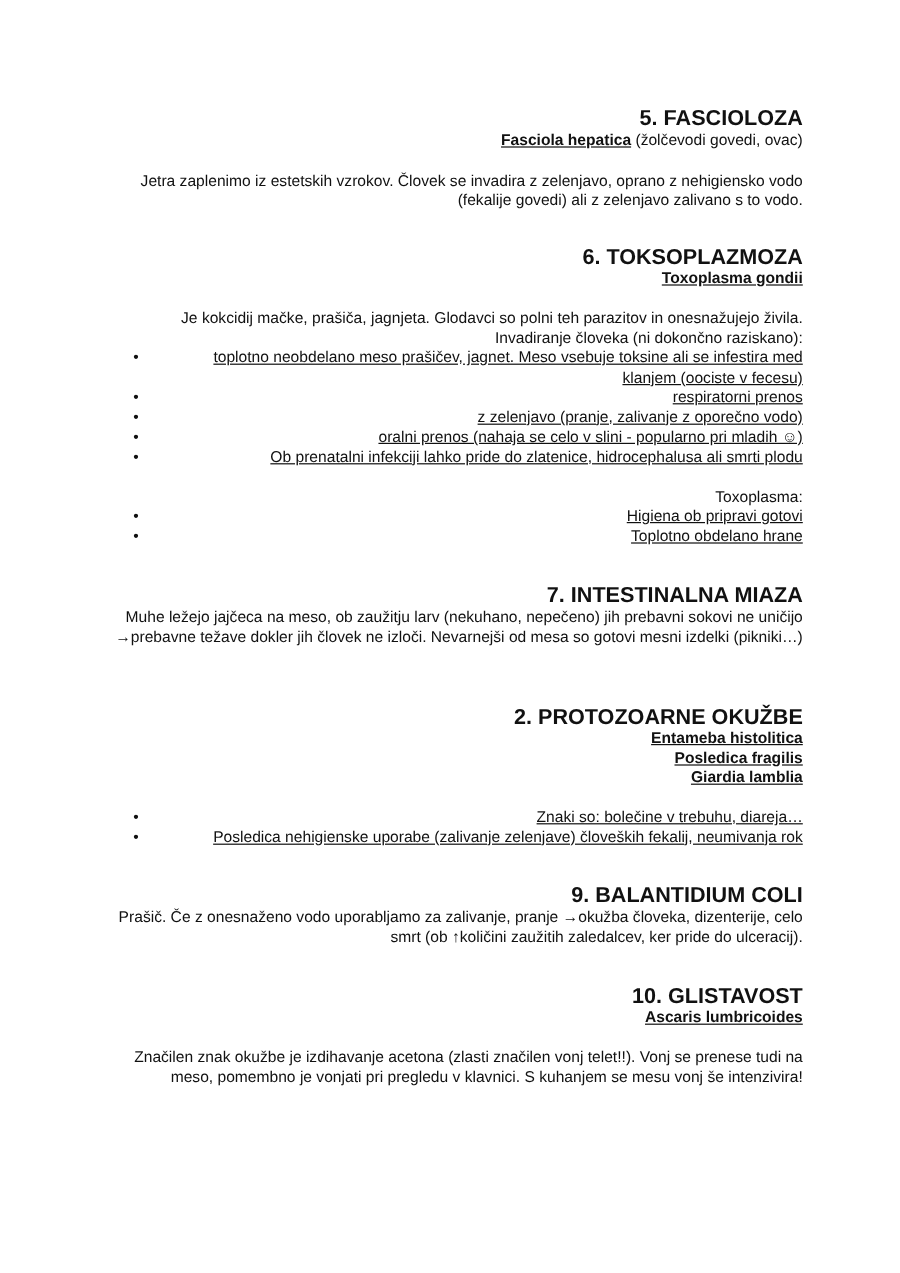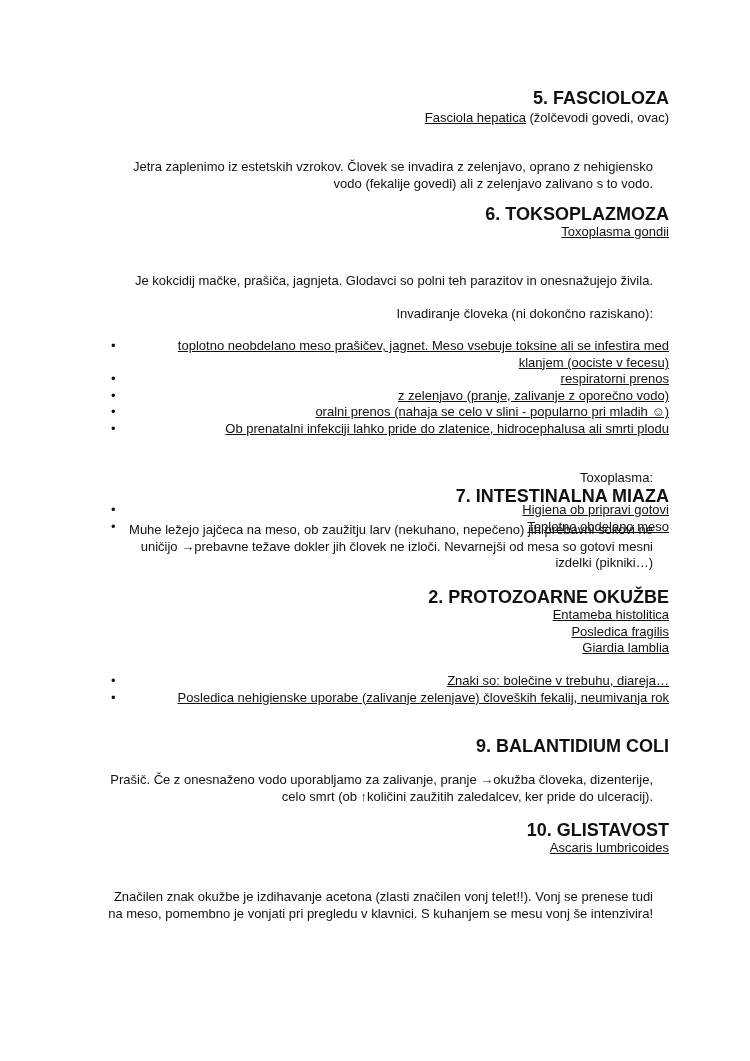--- a/index.html
+++ b/index.html
@@ -1,22 +1,22 @@
 <!DOCTYPE html>
 <html><head>
 <meta charset="utf-8">
 <style>
   html, body { margin: 0; padding: 0; background: #ffffff; }
   body { width: 750px; height: 1061px; position: relative; overflow: hidden;
          font-family: "Liberation Sans", sans-serif; color: #111; }
   .page { position: absolute; left: 89px; top: 88px; width: 580px; }
   .section { position: absolute; left: 0; width: 580px; text-align: right; }
   h2 { margin: 0; font-size: 18px; font-weight: bold; line-height: 20px; }
-  p { margin: 16px; font-size: 13px; line-height: 16.5px; }
-  .sub { font-size: 13px; line-height: 16.5px; font-weight: normal; text-decoration: underline; padding-left: 22px; }
+  p { margin: 0; font-size: 13px; line-height: 16.5px; }
+  .sub { font-size: 13px; line-height: 16.5px; font-weight: bold; text-decoration: underline; padding-left: 22px; }
   .sub-plain { font-weight: normal; text-decoration: none; }
   .sub.deep { padding-left: 33px; }
   ul { margin: 0; padding: 0; list-style: none; text-decoration: underline; }
   li { position: relative; font-size: 13px; line-height: 16.5px; padding-left: 46px; }
   li::before { content: "\2022"; position: absolute; left: 22px; top: 0; font-size: 13px; }
   .gap { height: 16.5px; }
 </style>
 </head>
 <body>
 
@@ -39,21 +39,21 @@
       <li>toplotno neobdelano meso prašičev, jagnet. Meso vsebuje toksine ali se infestira med klanjem (oociste v fecesu)</li>
       <li>respiratorni prenos</li>
       <li>z zelenjavo (pranje, zalivanje z oporečno vodo)</li>
       <li>oralni prenos (nahaja se celo v slini - popularno pri mladih ☺)</li>
       <li>Ob prenatalni infekciji lahko pride do zlatenice,  hidrocephalusa ali smrti plodu</li>
     </ul>
     <div class="gap"></div>
     <p>Toxoplasma:</p>
     <ul>
       <li>Higiena ob pripravi gotovi</li>
-      <li>Toplotno obdelano meso</li>
+      <li>Toplotno obdelano hrane</li>
     </ul>
   </div>
 
   <div class="section" style="top:398px">
     <h2>7. INTESTINALNA MIAZA</h2>
     <p>Muhe ležejo jajčeca na meso, ob zaužitju larv (nekuhano, nepečeno) jih prebavni sokovi ne uničijo →prebavne težave dokler jih človek ne izloči. Nevarnejši od mesa so gotovi mesni izdelki (pikniki…)</p>
   </div>
 
   <div class="section" style="top:499px">
     <h2>2. PROTOZOARNE OKUŽBE</h2>

